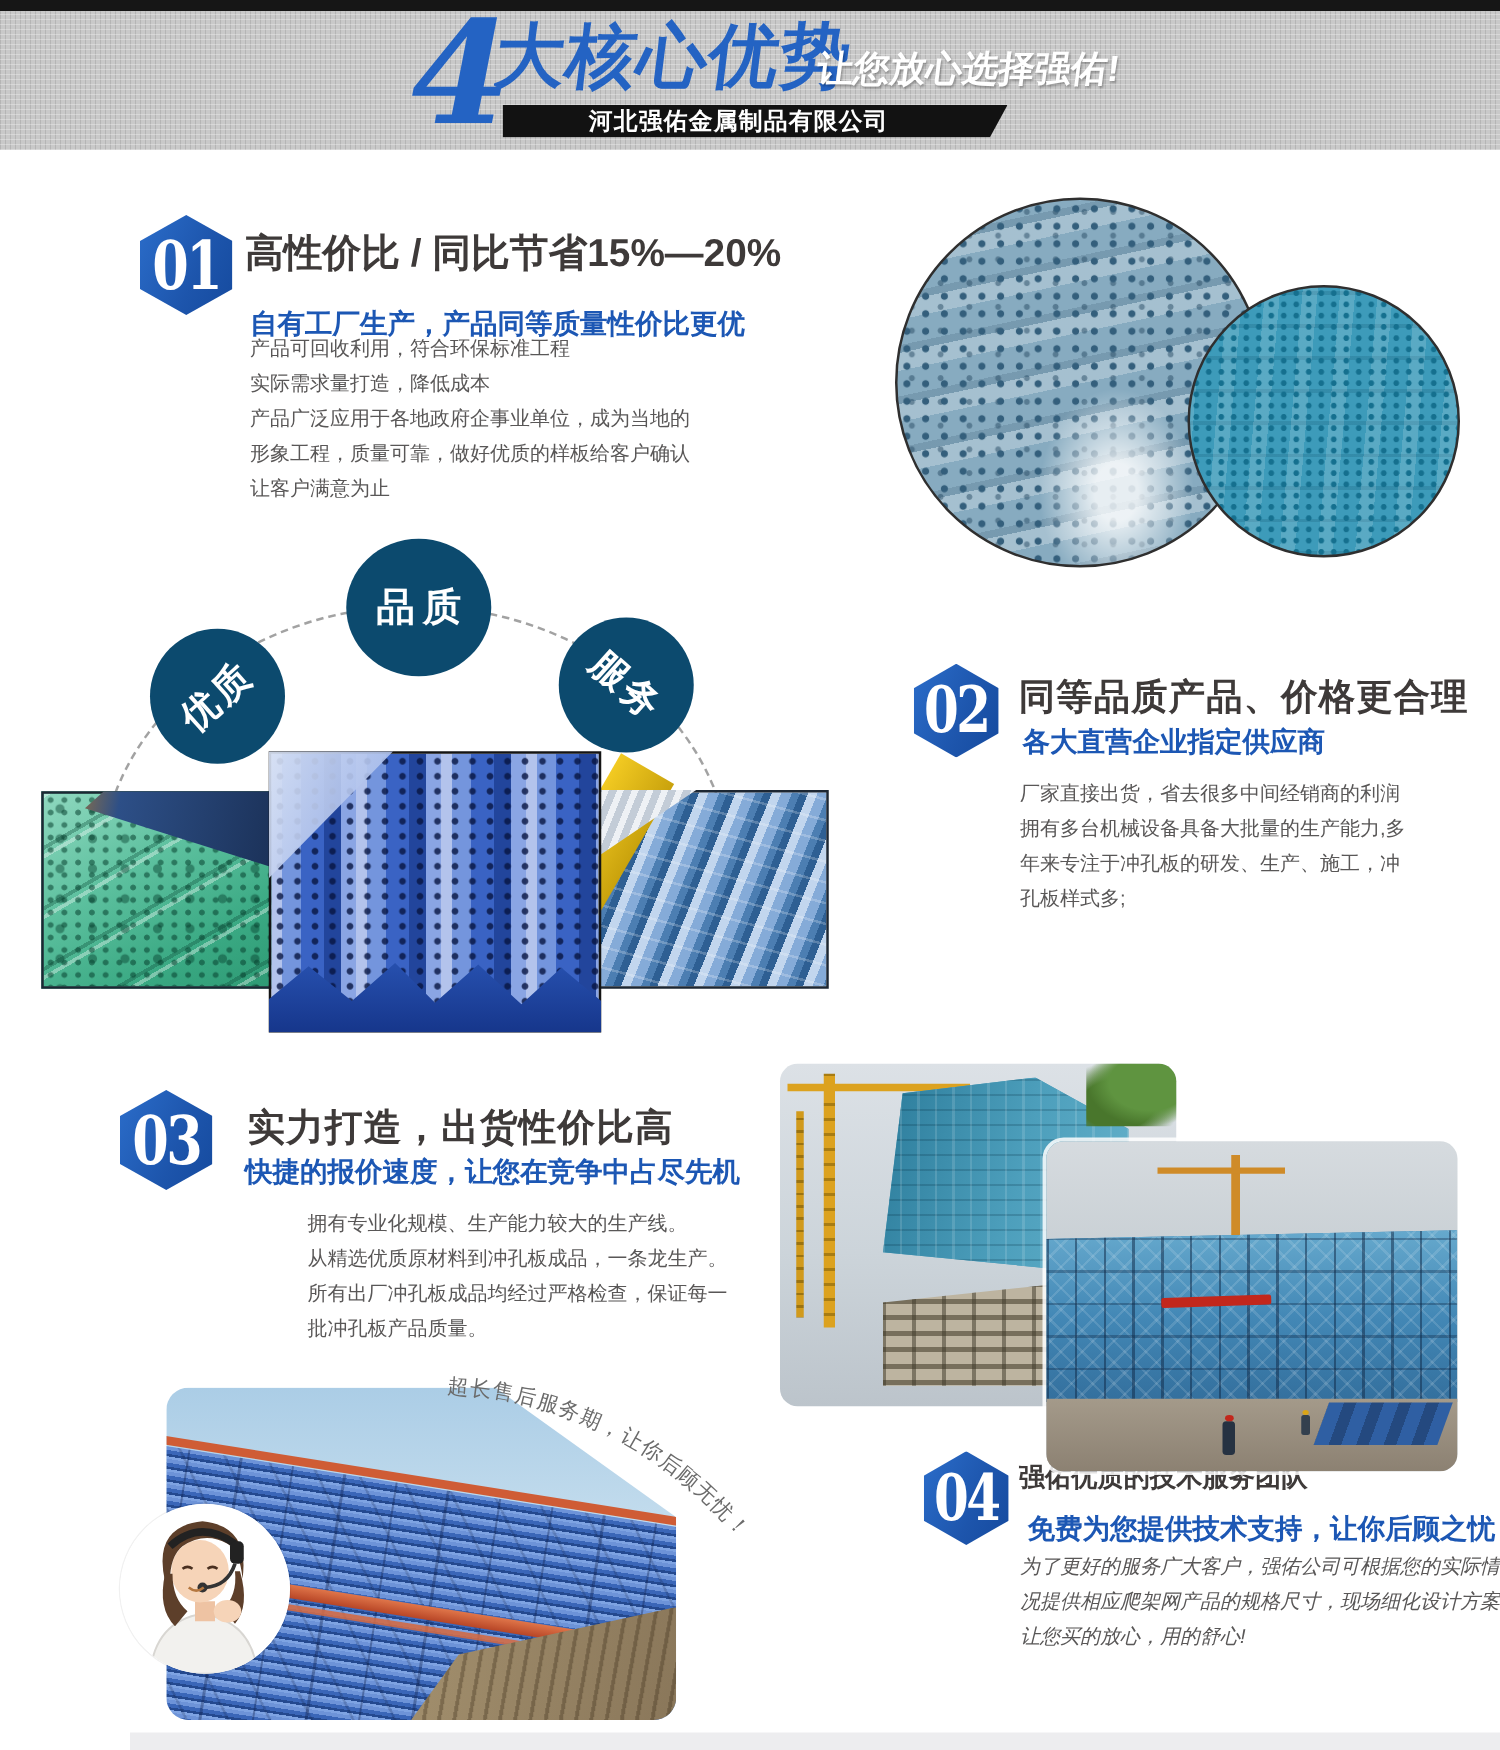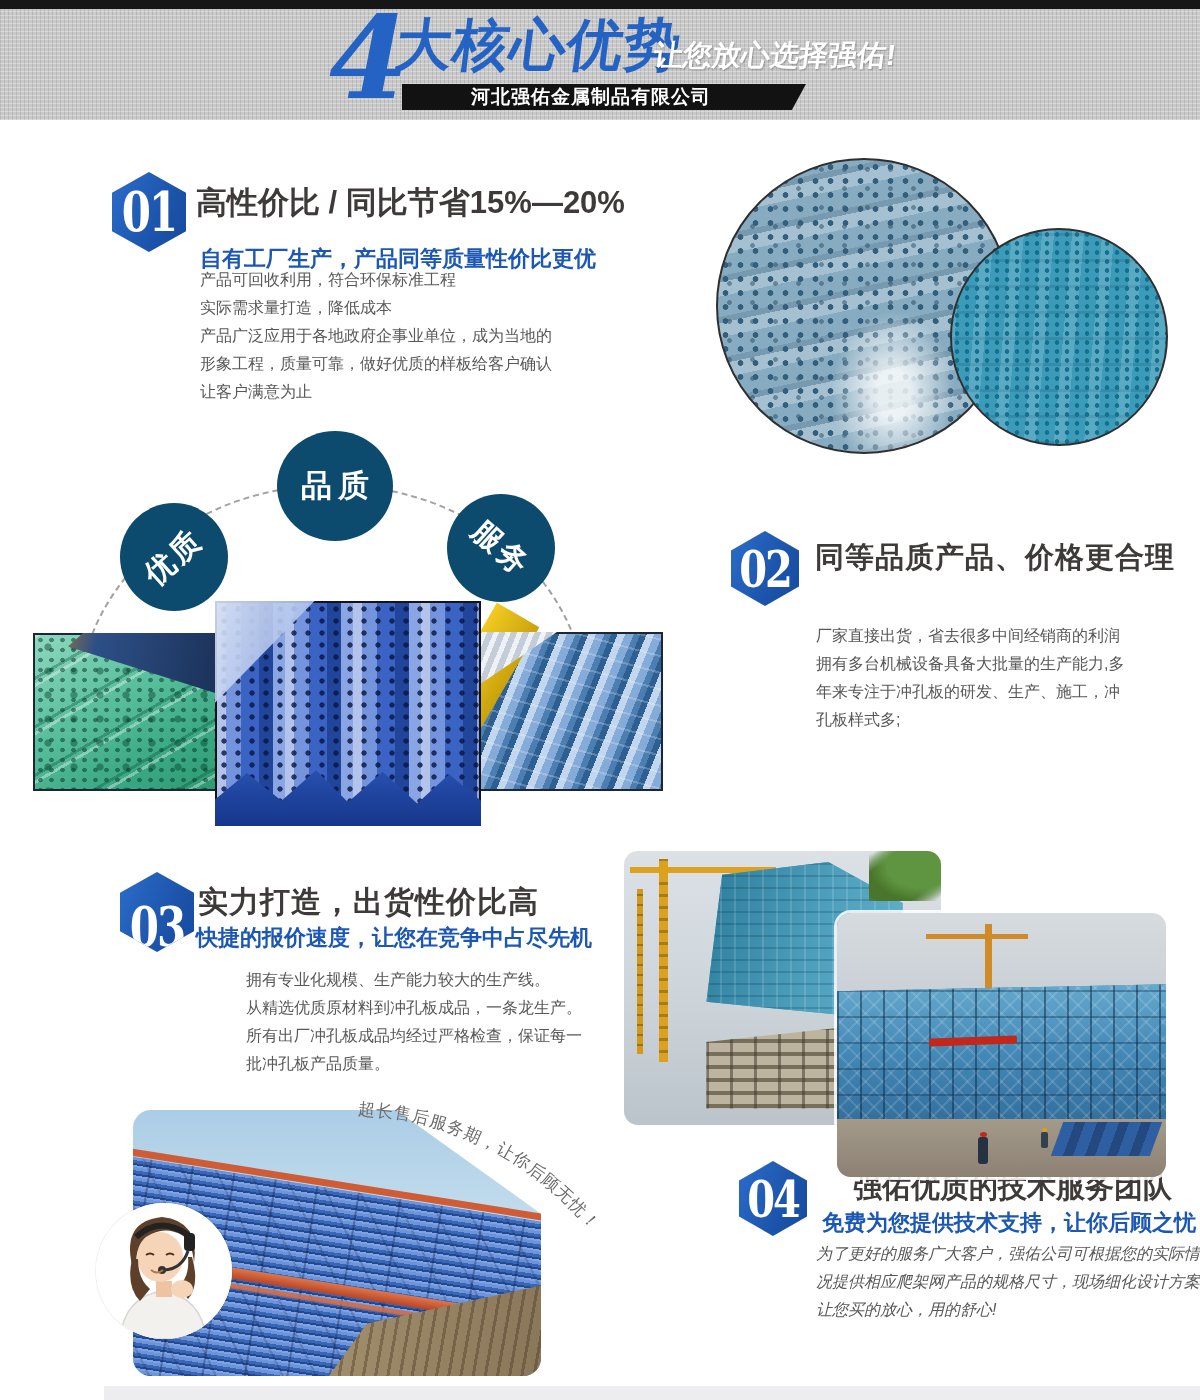--- a/index.html
+++ b/index.html
@@ -24,29 +24,29 @@
   .company-name{color:#fff;font-size:19px;font-weight:bold;letter-spacing:1px;padding-right:26px;}
 
   
   .hex{clip-path:polygon(50% 0%,100% 26%,100% 74%,50% 100%,0% 74%,0% 26%);
     background:linear-gradient(115deg,#2b6dca 0%,#1d55ac 60%,#154a9e 100%);
     display:flex;align-items:center;justify-content:center;color:#fff;
     font-family:"DejaVu Serif",serif;font-weight:bold;}
   .hex span{display:block;transform:scaleY(1.28);letter-spacing:-2px;}
   .hex-01{left:112px;top:172px;width:74px;height:80px;font-size:42px;}
   .hex-02{left:731px;top:531px;width:68px;height:75px;font-size:40px;}
-  .hex-03{left:120px;top:872px;width:74px;height:80px;font-size:42px;align-items:flex-end;}
+  .hex-03{left:96px;top:872px;width:74px;height:80px;font-size:42px;}
   .hex-04{left:739px;top:1161px;width:68px;height:75px;font-size:40px;}
 
   
   .sec-title{font-weight:bold;color:#3e3a39;white-space:nowrap;}
   .t1{left:196px;top:182px;font-size:31px;}
   .t2{left:815px;top:538px;font-size:29px;letter-spacing:1px;}
   .t3{left:198px;top:882px;font-size:30px;letter-spacing:1px;}
-  .t4{left:815px;top:1168px;font-size:29px;margin-left:38px;}
+  .t4{left:815px;top:1168px;font-size:21px;}
   .sec-sub{font-weight:bold;color:#1c57b4;white-space:nowrap;}
   .u1{left:200px;top:244px;font-size:22px;}
   .u2{left:818px;top:579px;font-size:22px;}
   .u3{left:196px;top:923px;font-size:22px;}
   .u4{left:822px;top:1208px;font-size:22px;}
   .sec-body{font-size:16px;line-height:28px;color:#595757;white-space:pre-line;}
   .b1{left:200px;top:266px;}
   .b2{left:816px;top:622px;}
   .b3{left:198px;top:966px;margin-left:48px;}
   .b4{left:816px;top:1240px;font-style:italic;}
@@ -229,20 +229,21 @@
   </div>
 
   <div class="abs prod prod-green"></div>
   <div class="abs prod prod-blue"></div>
   <div class="abs prod prod-waves"></div>
 
   <div class="abs hex hex-02">
     <span>02</span>
   </div>
   <div class="abs sec-title t2">同等品质产品、价格更合理</div>
+  <div class="abs sec-sub u2">各大直营企业指定供应商</div>
   <div class="abs sec-body b2">厂家直接出货，省去很多中间经销商的利润
 拥有多台机械设备具备大批量的生产能力,多
 年来专注于冲孔板的研发、生产、施工，冲
 孔板样式多;</div>
 
   <div class="abs photo photo-a">
     <div class="pa-crane-mast2"></div>
     <div class="pa-crane-mast"></div>
     <div class="pa-crane-jib"></div>
     <div class="pa-tower"></div>

